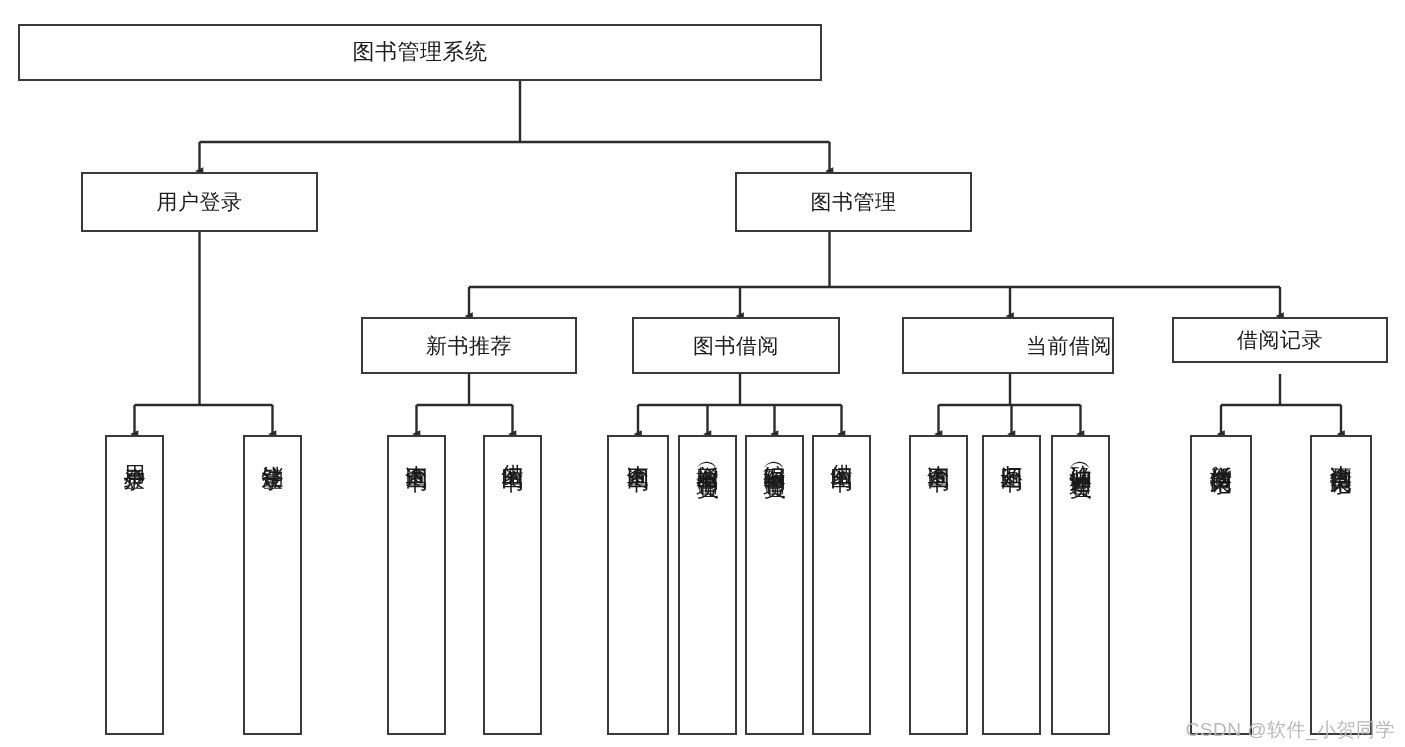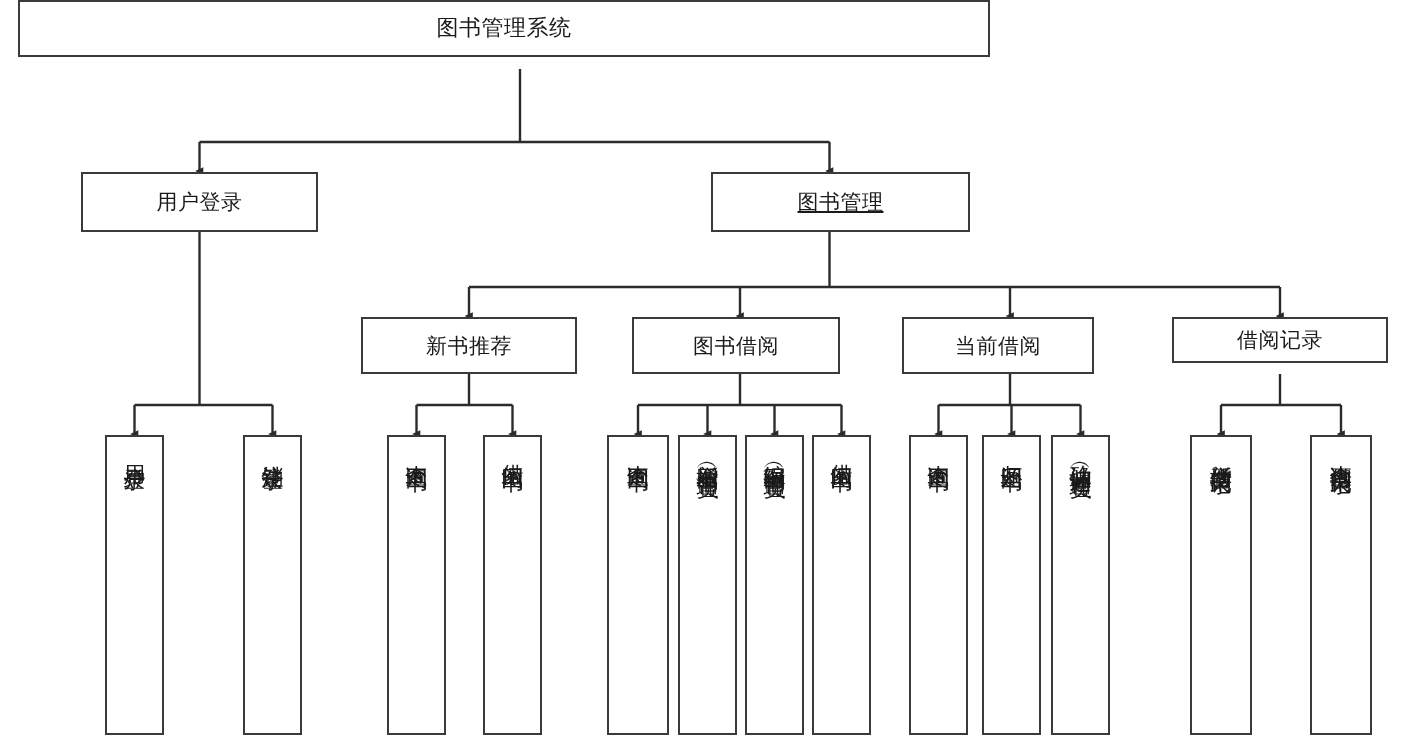--- a/index.html
+++ b/index.html
@@ -115,36 +115,36 @@
         <path d="M1011.5,405 L1011.5,434" marker-end="url(#arrowhead)"></path>
         <path d="M1080.5,405 L1080.5,434" marker-end="url(#arrowhead)"></path>
         <path d="M1280,374 L1280,405"></path>
         <path d="M1221,405 L1341,405"></path>
         <path d="M1221,405 L1221,434" marker-end="url(#arrowhead)"></path>
         <path d="M1341,405 L1341,434" marker-end="url(#arrowhead)"></path>
       </g>
   </svg>
 
   <div id="nodes-layer">
-      <div class="node horiz root" style="left: 18px; top: 0; width: 972px; height: 57px;">
+      <div class="node horiz root" style="left: 18px; top: 24px; width: 804px; height: 57px;">
         <span class="lbl">图书管理系统</span>
       </div>
       <div class="node horiz" style="left: 81px; top: 172px; width: 237px; height: 60px;">
         <span class="lbl">用户登录</span>
       </div>
-      <div class="node horiz" style="left: 711px; top: 172px; width: 259px; height: 60px; text-decoration: underline;">
+      <div class="node horiz" style="left: 735px; top: 172px; width: 237px; height: 60px;">
         <span class="lbl">图书管理</span>
       </div>
       <div class="node horiz" style="left: 361px; top: 317px; width: 216px; height: 57px; align-items: center;">
         <span class="lbl">新书推荐</span>
       </div>
       <div class="node horiz" style="left: 632px; top: 317px; width: 208px; height: 57px;">
         <span class="lbl">图书借阅</span>
       </div>
-      <div class="node horiz" style="left: 902px; top: 317px; width: 192px; height: 57px;">
+      <div class="node horiz" style="left: 902px; top: 317px; width: 212px; height: 57px; justify-content: flex-end;">
         <span class="lbl">当前借阅</span>
       </div>
       <div class="node horiz" style="left: 1172px; top: 317px; width: 216px; height: 46px;">
         <span class="lbl">借阅记录</span>
       </div>
       <div class="node vert" style="left: 105px; top: 435px; width: 59px; height: 300px;">
         <span class="lbl">用户登录</span>
       </div>
       <div class="node vert" style="left: 243px; top: 435px; width: 59px; height: 300px;">
         <span class="lbl">注销登录</span>
@@ -177,13 +177,14 @@
         <span class="lbl">确认归还（管理员）</span>
       </div>
       <div class="node vert" style="left: 1190px; top: 435px; width: 62px; height: 300px;">
         <span class="lbl">新增借阅记录</span>
       </div>
       <div class="node vert" style="left: 1310px; top: 435px; width: 62px; height: 300px;">
         <span class="lbl">查询借阅记录</span>
       </div>
     </div>
 
+  <div id="watermark">CSDN @软件_小贺同学</div>
 </div>
 
 </body></html>

